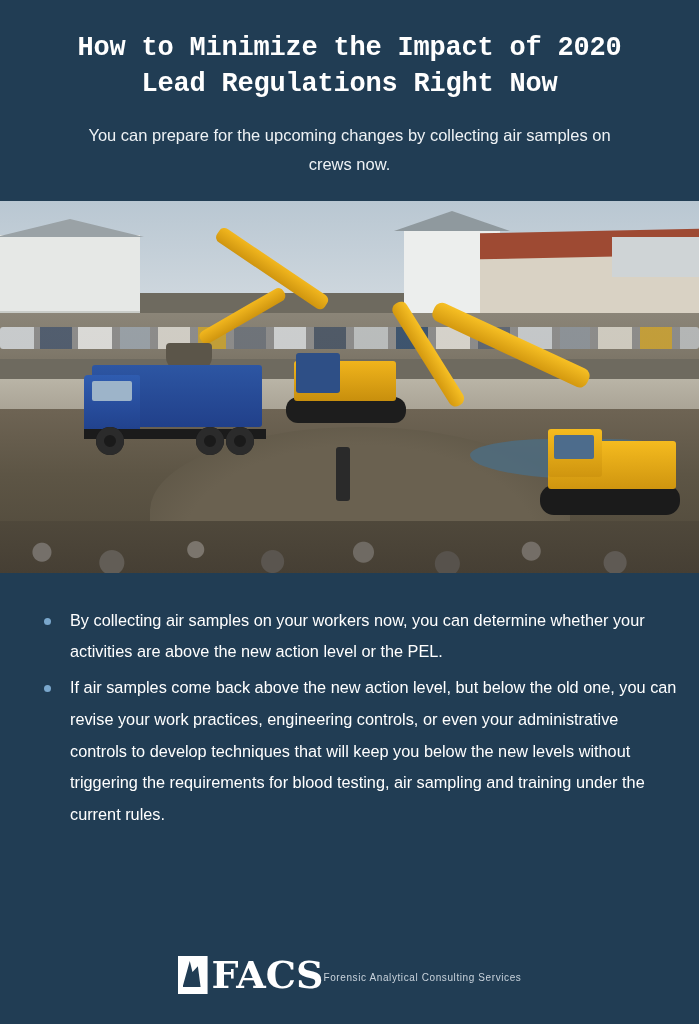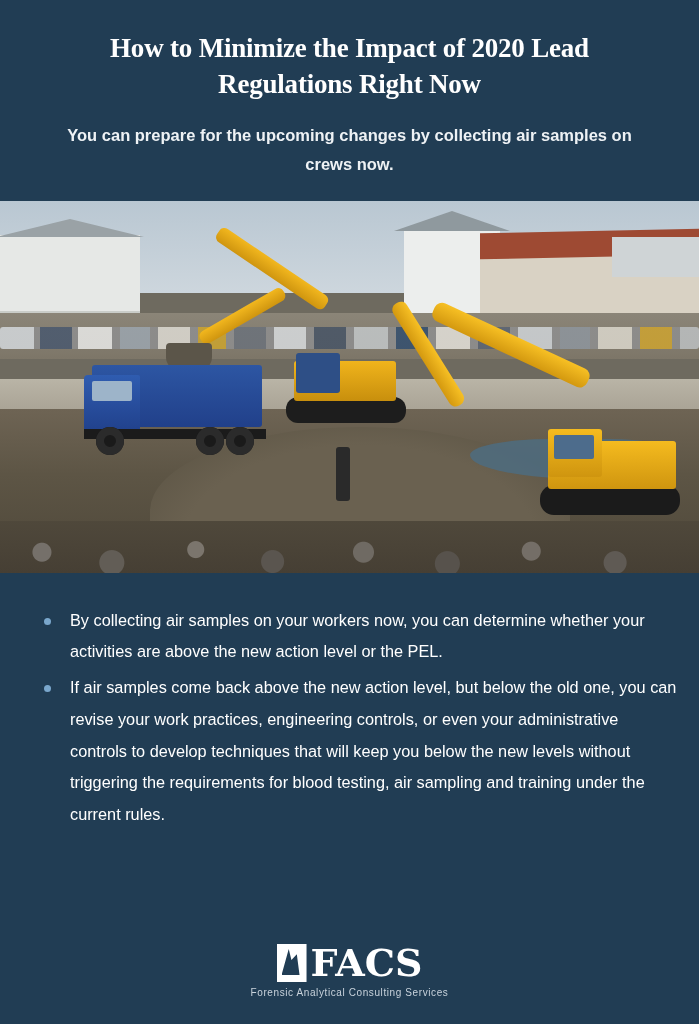--- a/index.html
+++ b/index.html
@@ -21,33 +21,33 @@
     display: flex;
     flex-direction: column;
   }
   
   .header {
     padding: 30px 48px 0 48px;
     text-align: center;
   }
   .title {
     color: #ffffff;
-    font-family: Liberation Serif, serif;
+    font-family: Liberation Mono, monospace;
     font-weight: bold;
     font-size: 27px;
     line-height: 1.35;
     letter-spacing: -0.2px;
     margin: 0 0 18px 0;
     padding: 0 6px;
   }
   .subtitle {
     color: #eef2f5;
     font-size: 16.5px;
     line-height: 1.75;
-    font-weight: 700;
+    font-weight: 400;
     margin: 0 0 22px 0;
     padding: 0 18px;
   }
   
   .photo {
     position: relative;
     width: 699px;
     height: 372px;
     overflow: hidden;
     background: #6e6a5f;
@@ -244,21 +244,21 @@
   }
   
   .logo-wrap {
     text-align: center;
     padding: 12px 0 26px 0;
   }
   .logo {
     display: inline-flex;
     align-items: center;
     justify-content: center;
-    flex-direction: column;
+    flex-direction: row;
   }
   .logo-row {
     display: flex;
     align-items: center;
     gap: 4px;
   }
   .logo-mark {
     width: 30px;
     height: 38px;
     background: #ffffff;

